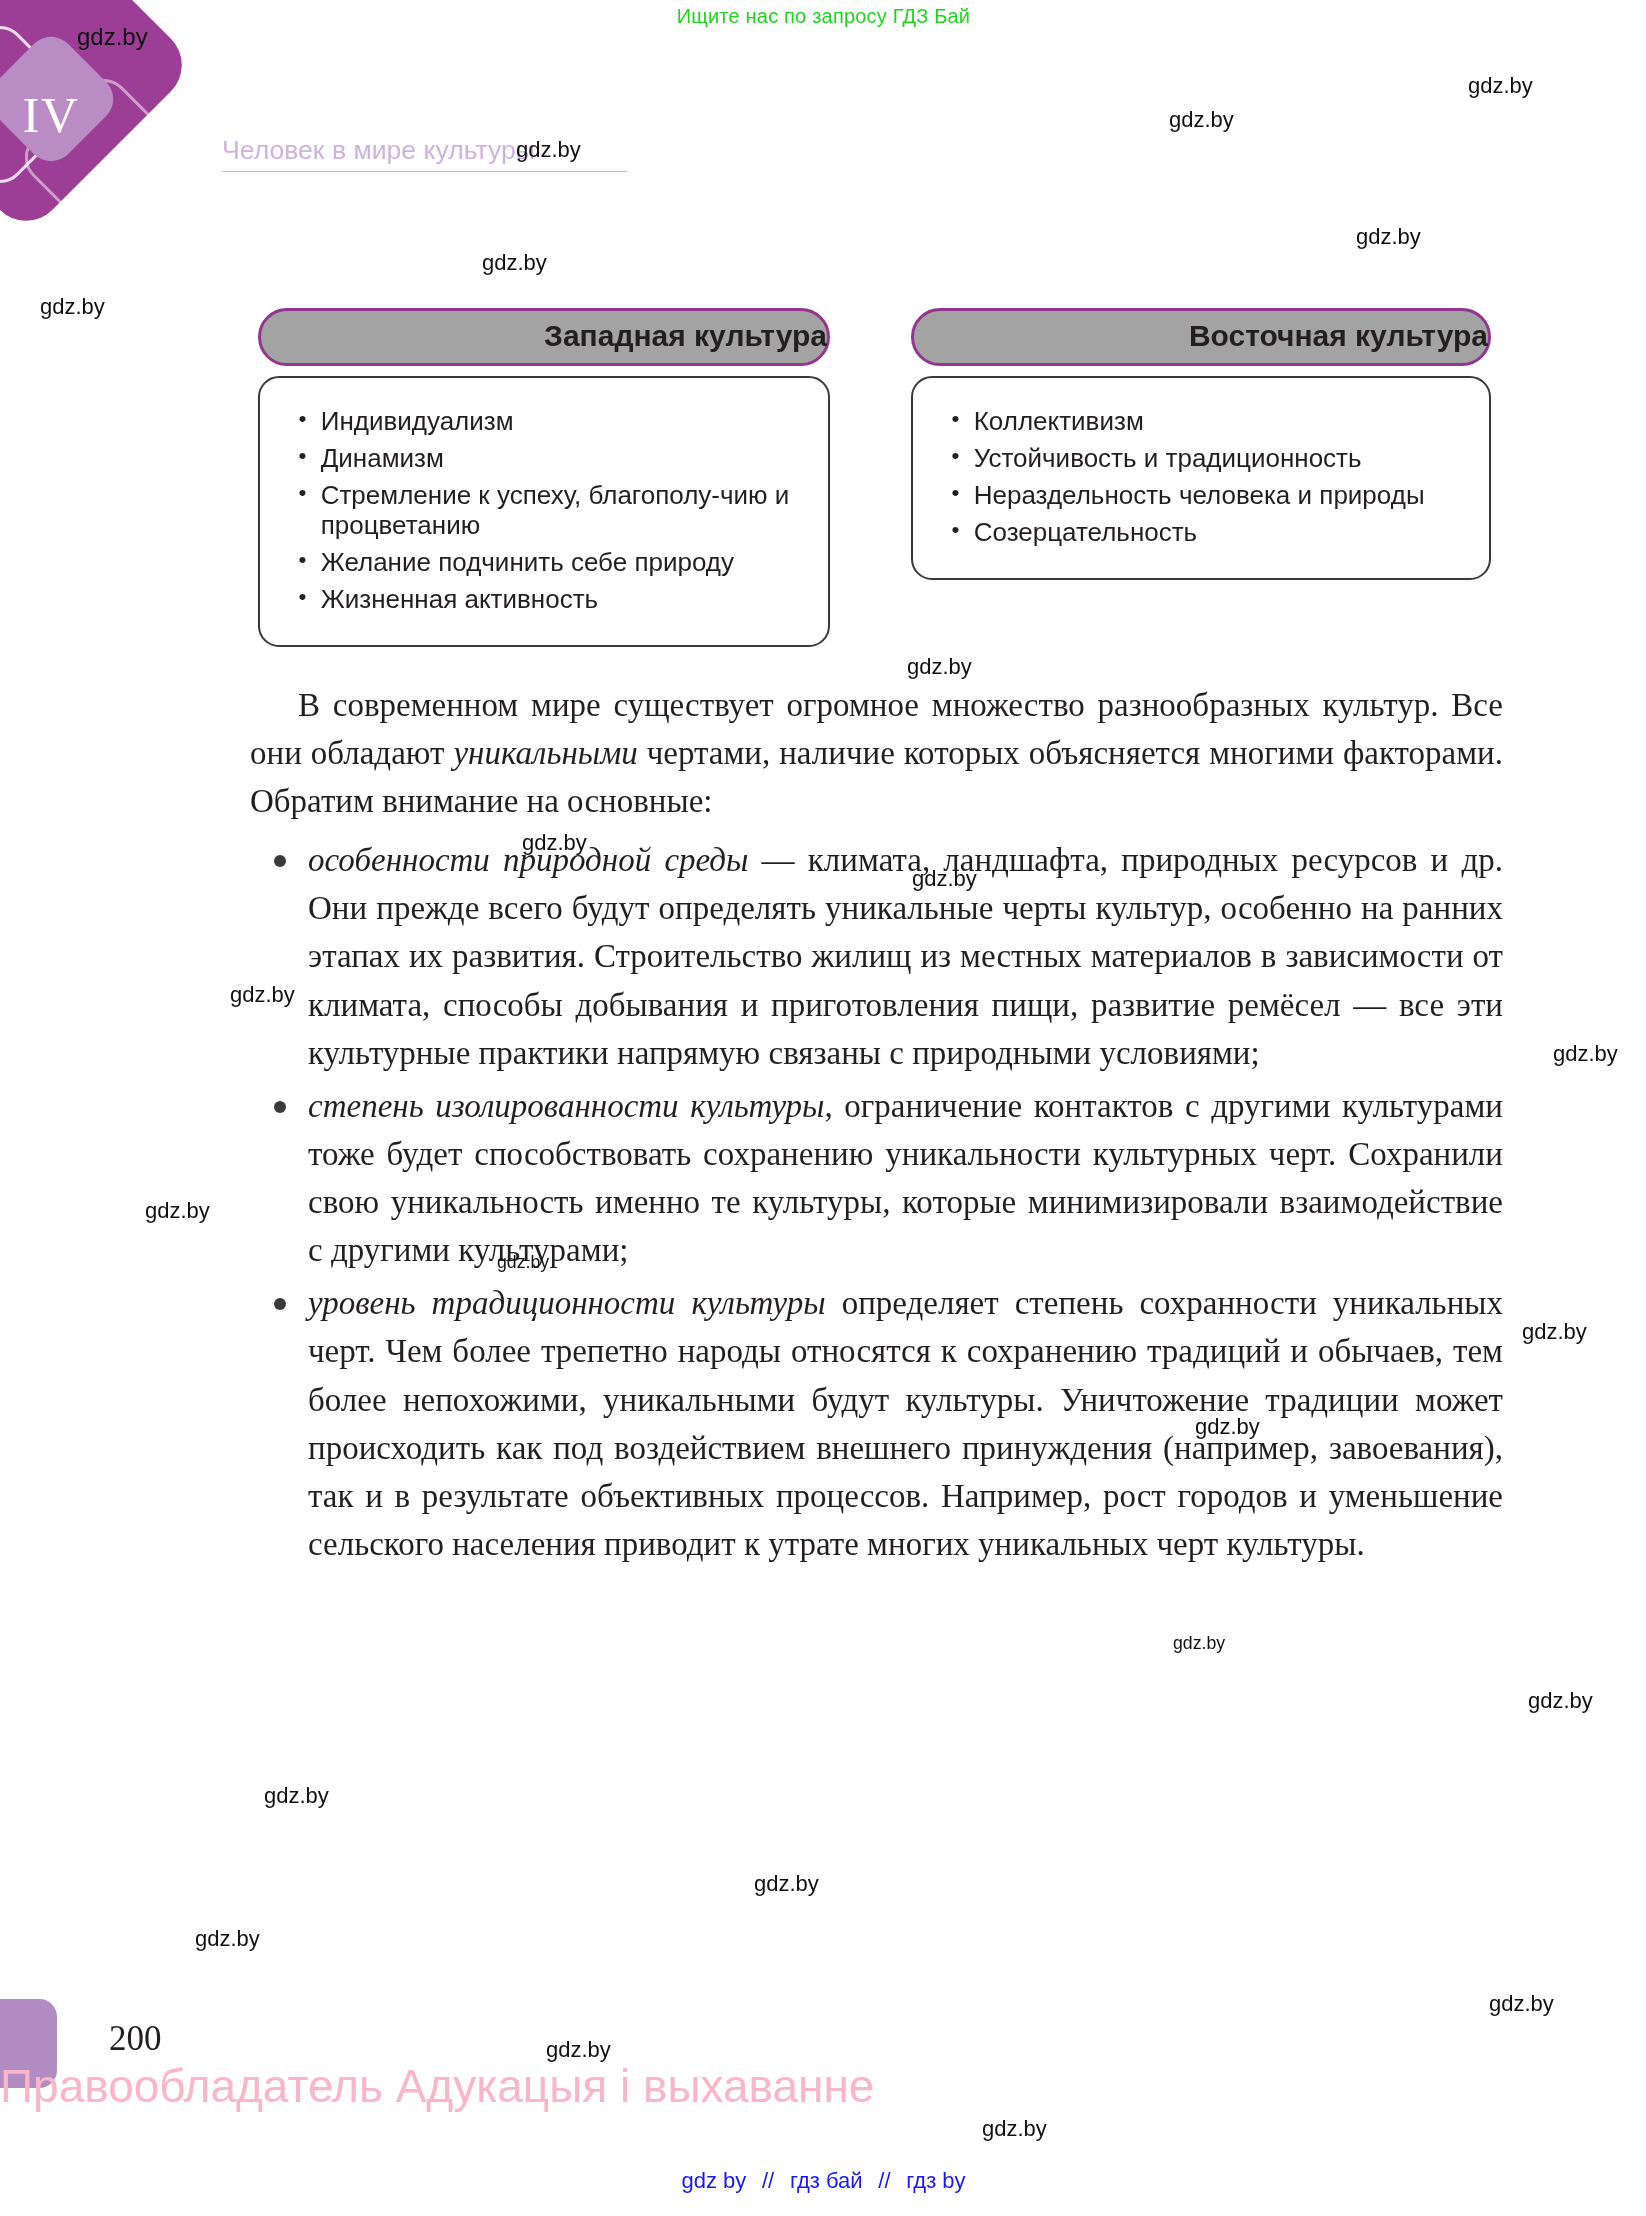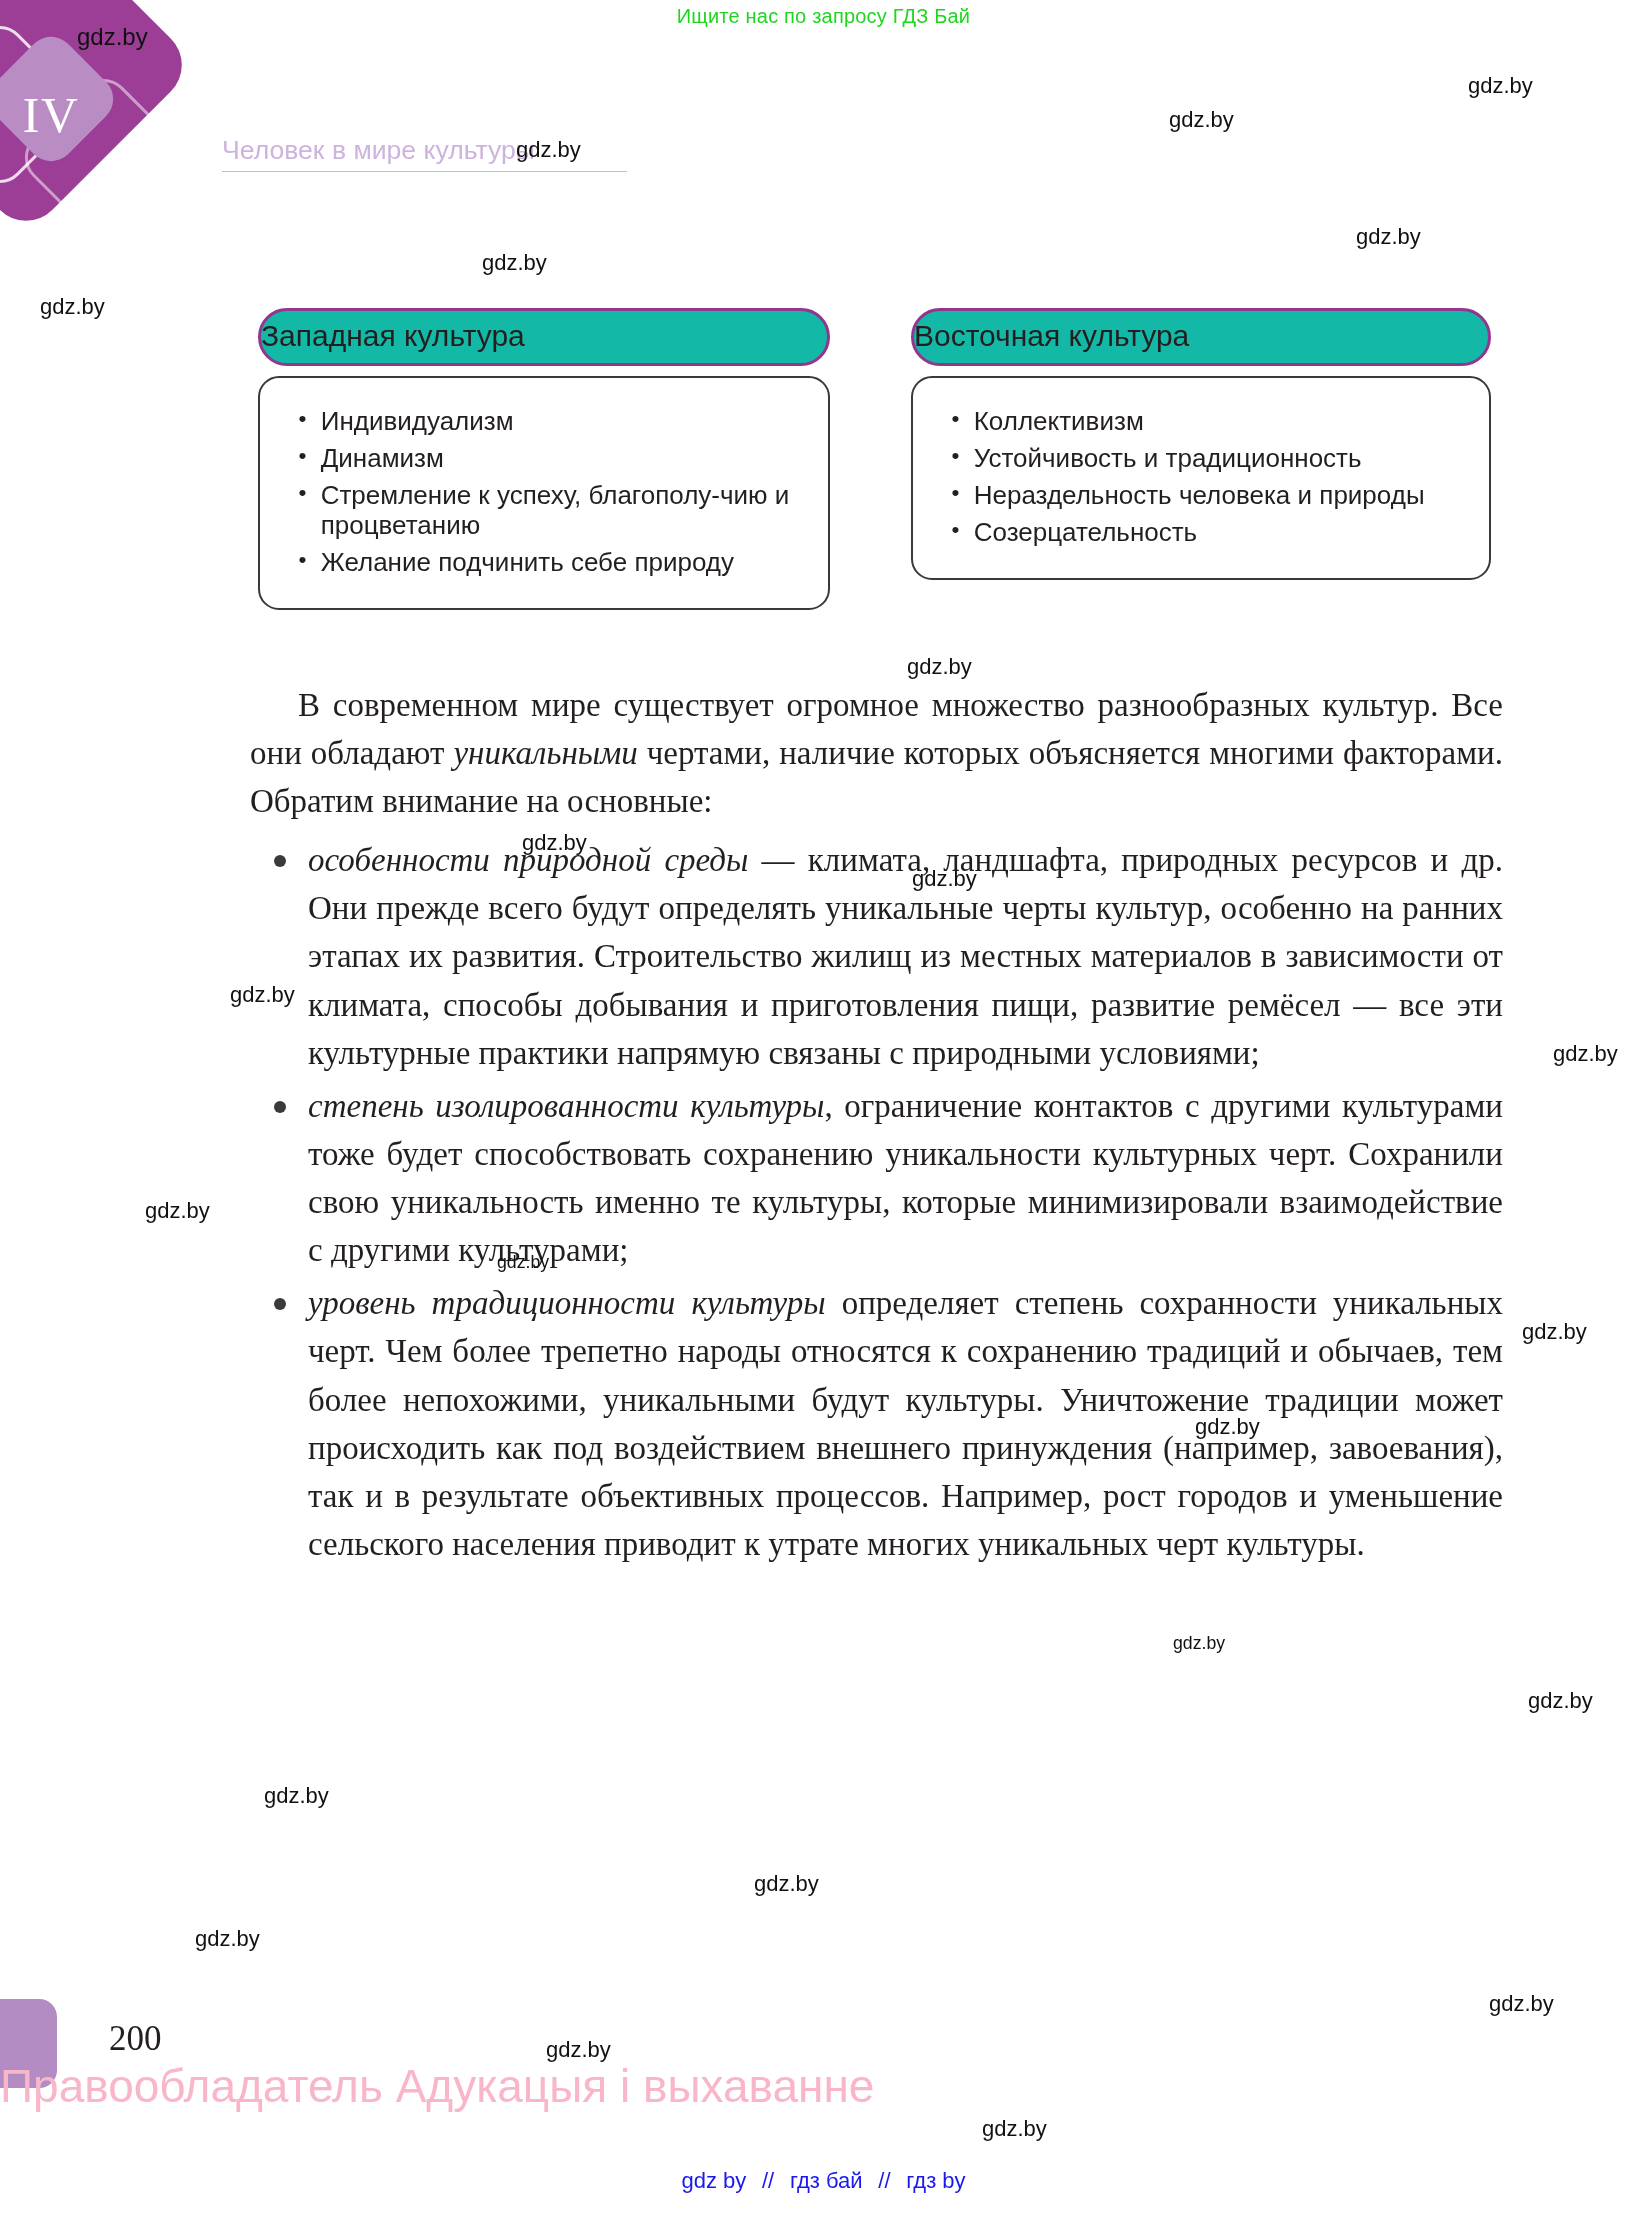--- a/index.html
+++ b/index.html
@@ -122,26 +122,26 @@
     left: 258px;
     top: 308px;
     width: 1233px;
     display: flex;
     justify-content: space-between;
   }
   .culture-col { width: 572px; }
   .culture-col.east { width: 580px; }
 
   .culture-header {
-    background: #14b8a6;
+    background: #a3a3a3;
     border: 3.2px solid #92368f;
     border-radius: 32px;
-    text-align: left;
-    font-family: "Liberation Sans", sans-serif;
-    font-weight: normal;
+    text-align: right;
+    font-family: "Liberation Sans", sans-serif;
+    font-weight: bold;
     font-size: 30px;
     color: #231f20;
     padding: 8px 0 9.7px 0;
     box-sizing: border-box;
   }
   .culture-body {
     margin-top: 10.5px;
     border: 2.4px solid #3a3a3a;
     border-radius: 21px;
     box-sizing: border-box;
@@ -286,20 +286,21 @@
 <div class="boxes">
 
   <div class="culture-col west">
     <div class="culture-header">Западная культура</div>
     <div class="culture-body">
       <ul>
         <li>Индивидуализм</li>
         <li>Динамизм</li>
         <li>Стремление к успеху, благополу-чию и процветанию</li>
         <li>Желание подчинить себе природу</li>
+        <li>Жизненная активность</li>
       </ul>
     </div>
   </div>
 
   <div class="culture-col east">
     <div class="culture-header">Восточная культура</div>
     <div class="culture-body">
       <ul>
         <li>Коллективизм</li>
         <li>Устойчивость и традиционность</li>

